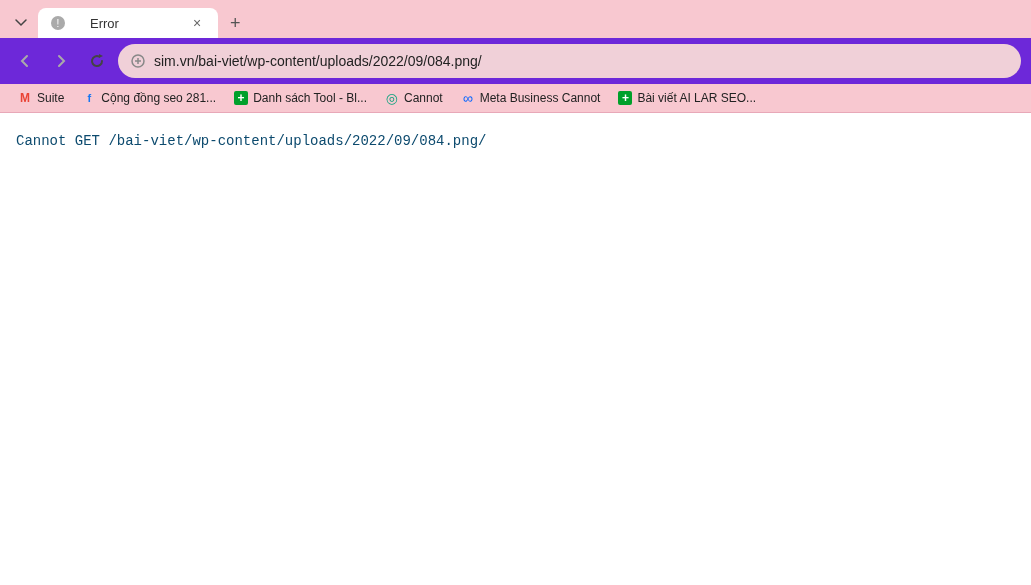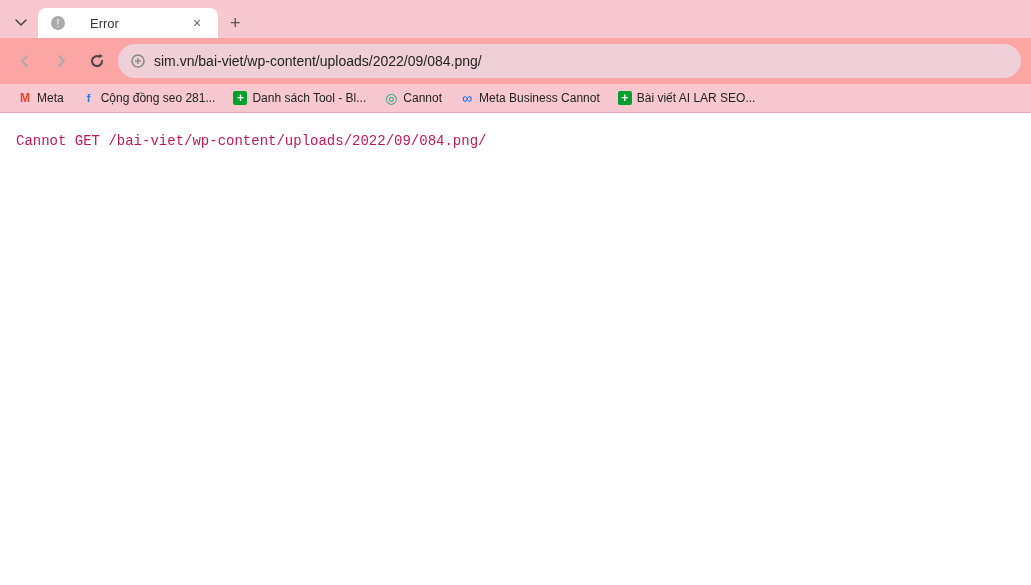--- a/index.html
+++ b/index.html
@@ -11,34 +11,34 @@
     
     .tab-bar { display: flex; align-items: center; padding: 8px 8px 0 8px; gap: 4px; background: #f8c8d0; }
     .tab-list-btn { background: none; border: none; cursor: pointer; padding: 4px 6px; border-radius: 50%; display: flex; align-items: center; justify-content: center; color: #333; }
     .tab-item { display: flex; align-items: center; background: #fff; border-radius: 8px 8px 0 0; padding: 6px 12px; gap: 8px; min-width: 180px; max-width: 240px; position: relative; }
     .tab-favicon { width: 16px; height: 16px; display: flex; align-items: center; justify-content: center; }
     .tab-title { font-size: 13px; color: #333; flex: 1; white-space: nowrap; overflow: hidden; text-overflow: ellipsis; margin-left: 16px; }
     .tab-close { background: none; border: none; cursor: pointer; font-size: 14px; color: #666; display: flex; align-items: center; justify-content: center; width: 18px; height: 18px; border-radius: 50%; }
     .new-tab-btn { background: none; border: none; cursor: pointer; font-size: 18px; color: #555; padding: 4px 8px; display: flex; align-items: center; }
 
     
-    .nav-bar { display: flex; align-items: center; padding: 6px 10px; gap: 6px; background: #fca5a5; }
+    .nav-bar { display: flex; align-items: center; padding: 6px 10px; gap: 6px; background: #6d28d9; }
     .nav-btn { background: none; border: none; cursor: pointer; padding: 5px; border-radius: 50%; display: flex; align-items: center; justify-content: center; color: #333; width: 30px; height: 30px; }
     .nav-btn.disabled { color: #aaa; cursor: default; }
     .address-bar { flex: 1; display: flex; align-items: center; background: #f0d0d8; border-radius: 20px; padding: 5px 12px; gap: 8px; height: 34px; }
     .address-icon { color: #666; display: flex; align-items: center; }
     .address-text { font-size: 14px; color: #222; flex: 1; }
 
     
     .bookmarks-bar { display: flex; align-items: center; padding: 4px 10px; gap: 2px; background: #f8c8d0; border-bottom: 1px solid #e8a8b8; }
     .bookmark-item { display: flex; align-items: center; gap: 5px; padding: 3px 8px; border-radius: 4px; cursor: pointer; white-space: nowrap; font-size: 12px; color: #222; }
     .bookmark-favicon { width: 14px; height: 14px; display: flex; align-items: center; justify-content: center; font-size: 11px; }
 
     
-    .page-content { background: #fff; padding: 20px 16px; font-family: 'Courier New', monospace; font-size: 14px; color: #be185d; }
+    .page-content { background: #fff; padding: 20px 16px; font-family: 'Courier New', monospace; font-size: 14px; color: #0c4a6e; }
 
     
     svg { display: block; }
   </style>
 </head>
 <body>
 
 <div class="browser-chrome">
 
   <div class="tab-bar">
@@ -87,21 +87,21 @@
         </svg>
       </div>
       <span class="address-text">sim.vn/bai-viet/wp-content/uploads/2022/09/084.png/</span>
     </div>
   </div>
 
   <div class="bookmarks-bar">
 
     <div class="bookmark-item">
       <div class="bookmark-favicon" style="color:#EA4335; font-family:Arial; font-weight:bold; font-size:12px;">M</div>
-      <span>Meta</span>
+      <span>Suite</span>
     </div>
 
     <div class="bookmark-item">
       <div class="bookmark-favicon" style="color:#1877F2; font-family:Arial; font-weight:bold;">f</div>
       <span>Cộng đồng seo 281...</span>
     </div>
 
     <div class="bookmark-item">
       <div class="bookmark-favicon" style="color:#fff; background:#00A02B; border-radius:2px; width:14px; height:14px; font-size:12px; display:flex; align-items:center; justify-content:center; font-weight:bold;">+</div>
       <span>Danh sách Tool - Bl...</span>

